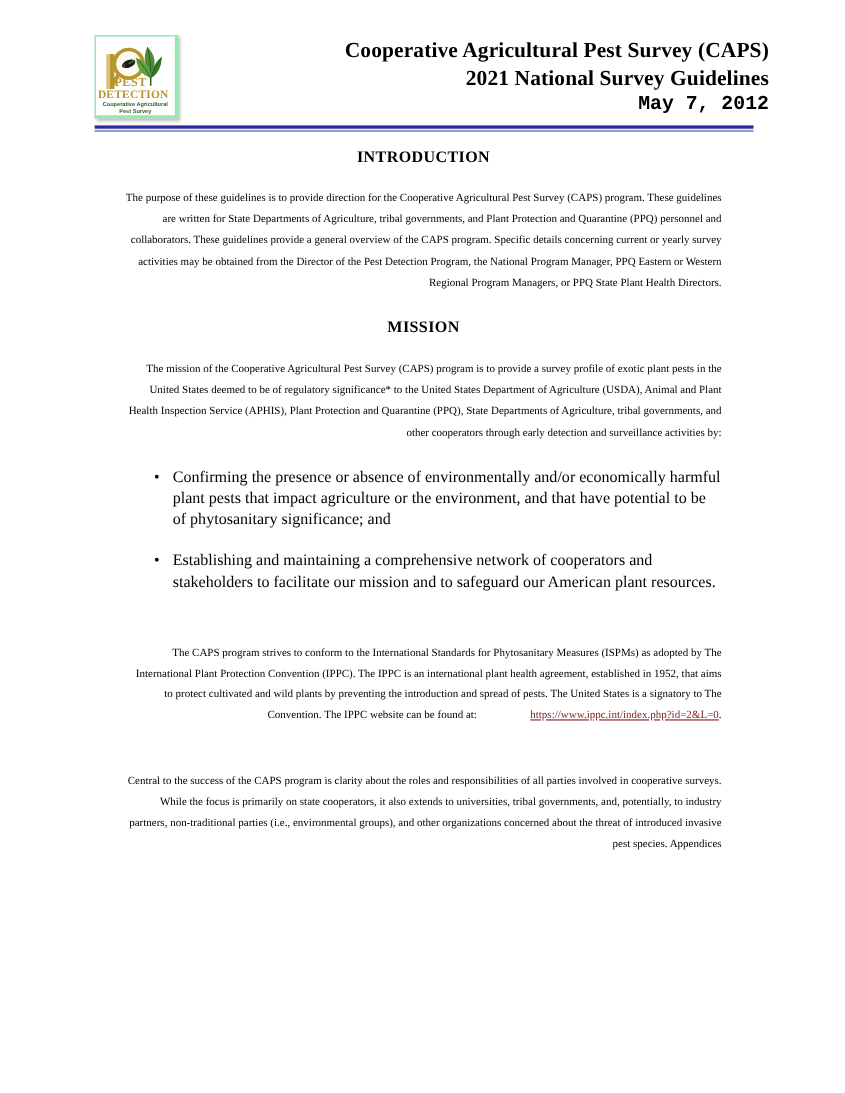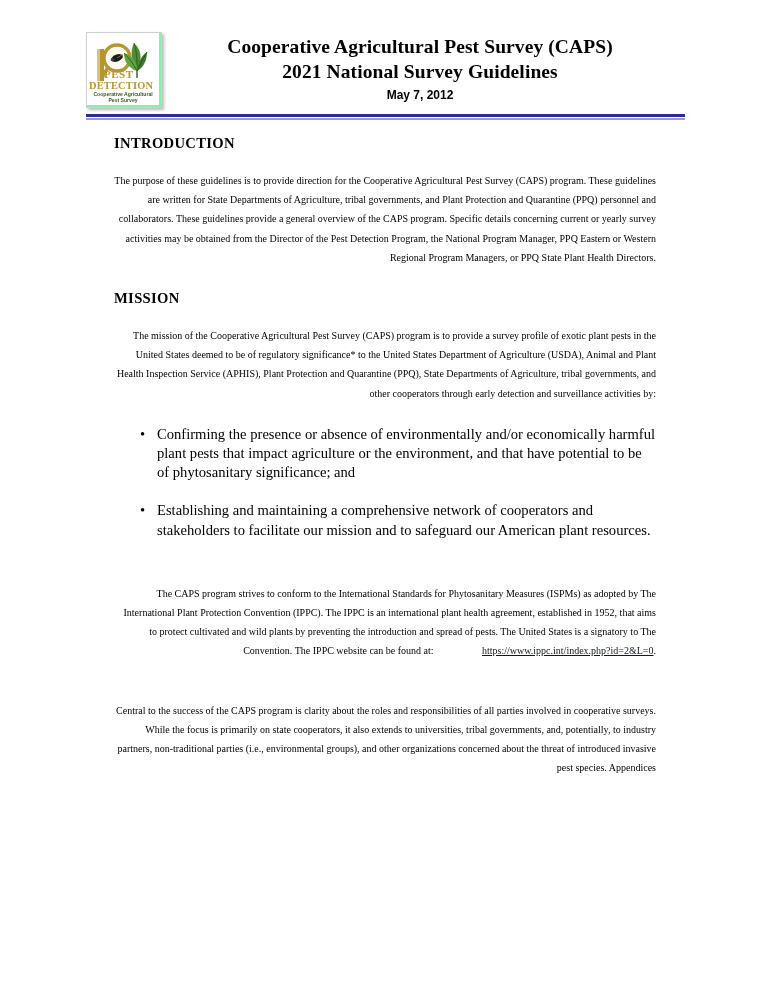--- a/index.html
+++ b/index.html
@@ -41,38 +41,38 @@
     height: 74px;
     background: #86efac;
     border: 1px solid #cfcfcf;
     box-shadow: 2px 2px 3px rgba(0,0,0,0.28);
     overflow: hidden;
   }
   .logo-box svg { display: block; }
 
   .title-block {
     position: absolute;
-    left: 160px;
+    left: 179px;
     top: 6px;
     width: 520px;
-    text-align: center;
+    text-align: right;
   }
   .title-line-1,
   .title-line-2 {
     font-family: "Liberation Serif", "DejaVu Serif", serif;
     font-weight: bold;
     font-size: 19.5px;
     line-height: 25px;
     letter-spacing: 0.1px;
     white-space: nowrap;
   }
   .title-line-3 {
-    font-family: Liberation Sans, sans-serif;
+    font-family: Liberation Mono, monospace;
     font-weight: bold;
-    font-size: 12px;
+    font-size: 18px;
     line-height: 22px;
   }
 
   
   .divider {
     position: absolute;
     left: 86px;
     top: 114px;
     width: 599px;
     height: 6px;
@@ -97,20 +97,21 @@
     top: 134px;
     width: 542px;
   }
 
   h2.section-heading {
     margin: 0;
     font-family: "Liberation Serif", "DejaVu Serif", serif;
     font-weight: bold;
     font-size: 14.6px;
     line-height: 19px;
+    text-align: center;
     letter-spacing: 0.35px;
   }
 
   p.body-para {
     margin: 0;
     font-size: 10px;
     line-height: 19.2px;
     text-align: right;
   }
 
@@ -139,21 +140,21 @@
   ul.bullets > li + li { margin-top: 19px; }
   ul.bullets > li .bullet-glyph {
     position: absolute;
     left: 26px;
     top: 0;
     font-size: 14.6px;
     line-height: 19.2px;
   }
 
   a.doc-link {
-    color: #0f172a;
+    color: #7f1d1d;
     text-decoration: underline;
     margin-left: 46px;
   }
 </style>
 </head>
 <body>
 
 <div class="page">
 
   <div class="doc-header">

